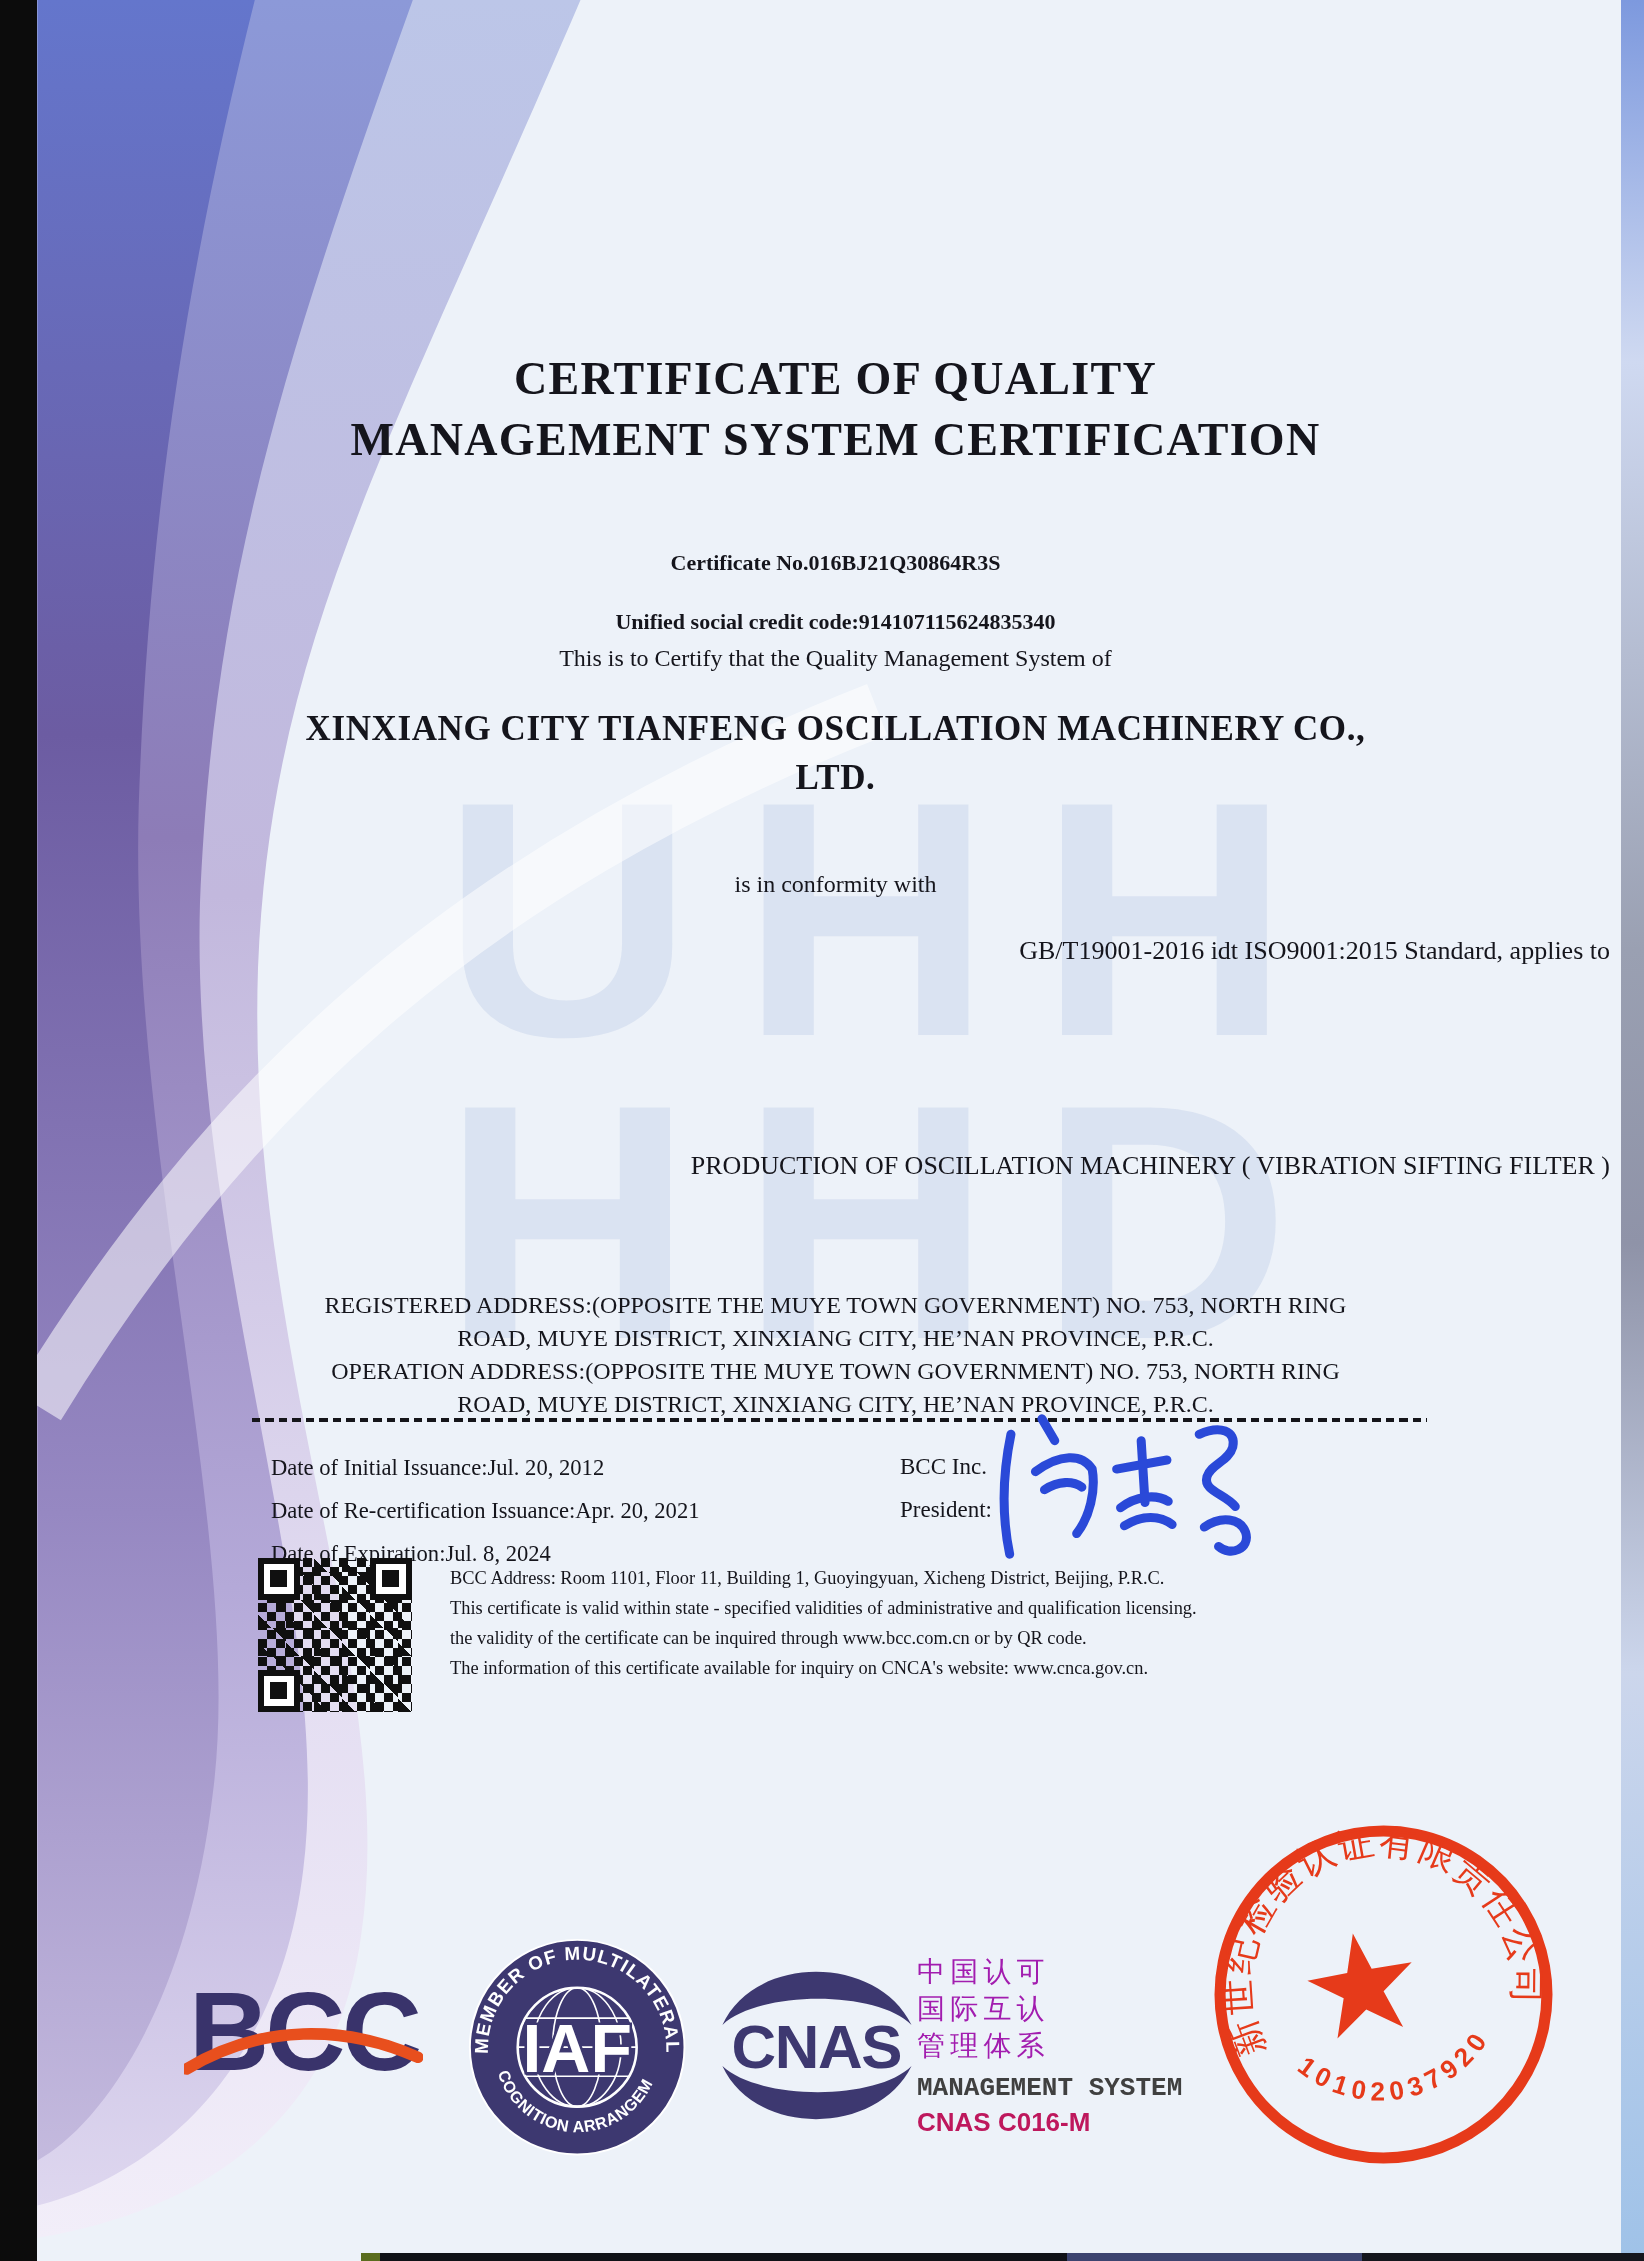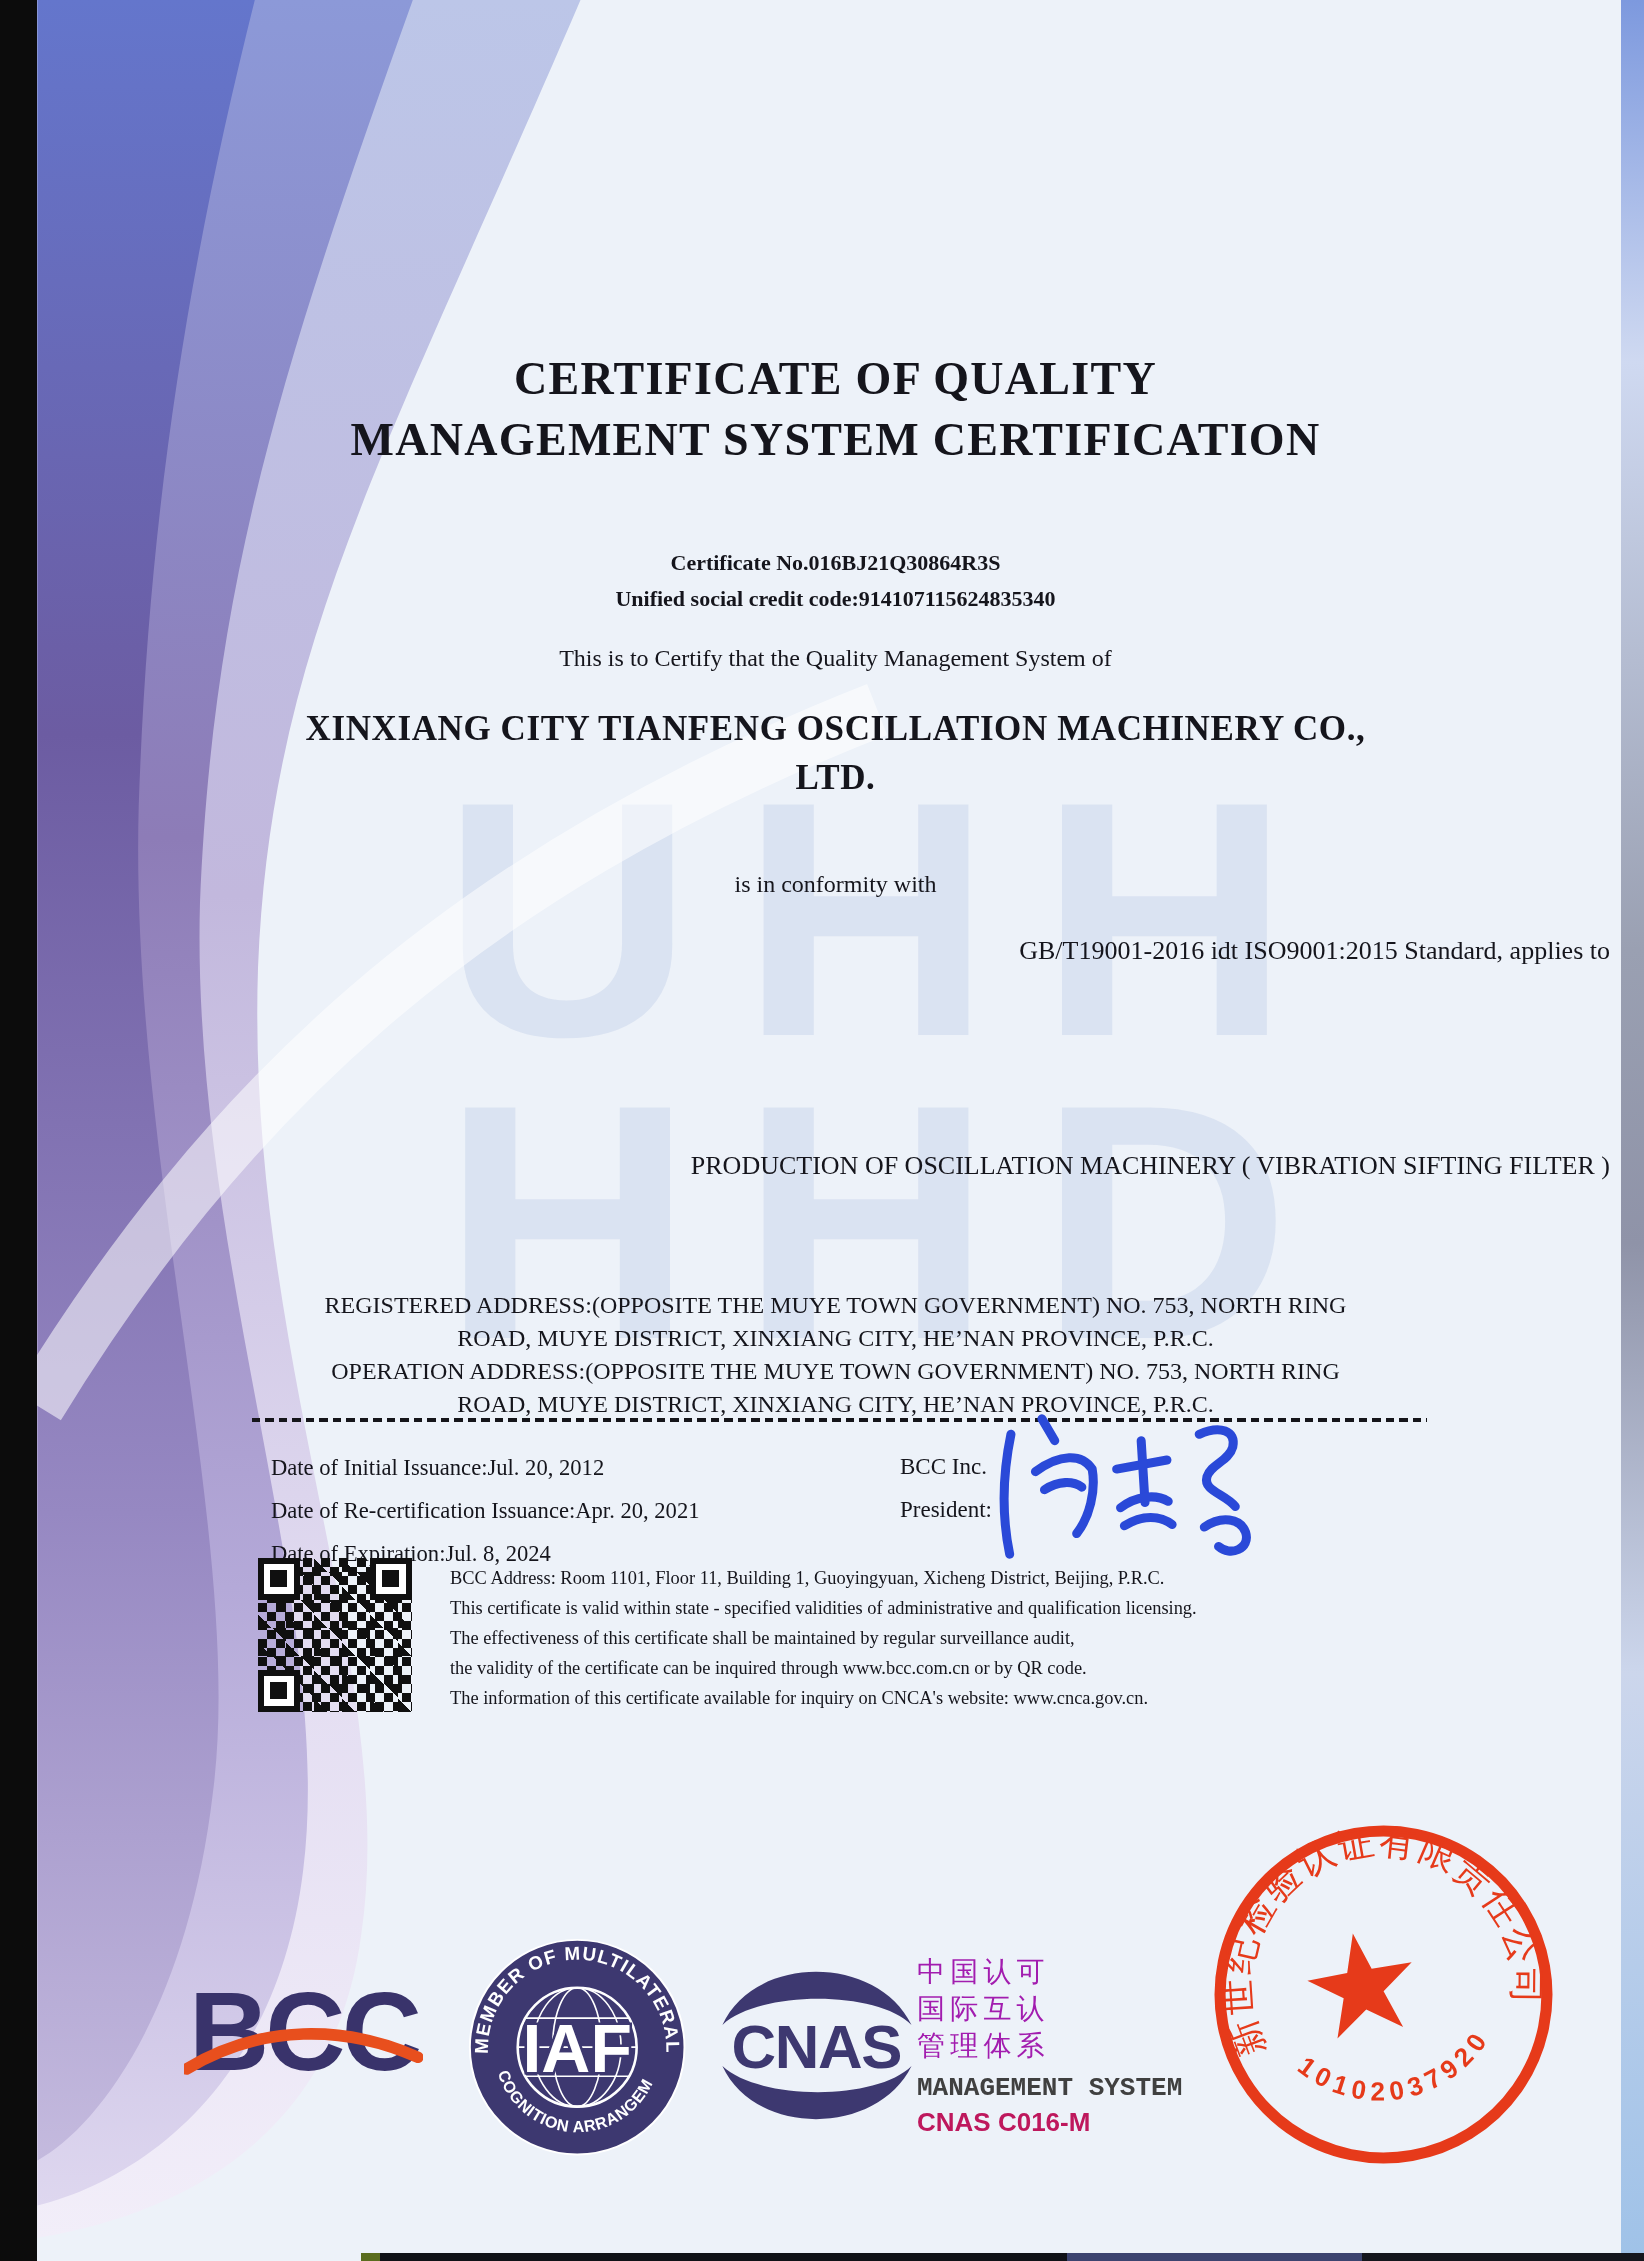--- a/index.html
+++ b/index.html
@@ -89,21 +89,21 @@
 
   <div class="edge-left"></div>
   <div class="edge-right"></div>
   <div class="edge-bottom"></div>
 
   <div class="cline title" style="top:348px;">
     <div>CERTIFICATE OF QUALITY</div>
     <div>MANAGEMENT SYSTEM CERTIFICATION</div>
   </div>
   <div class="cline b34" style="top:550px;">Certificate No.016BJ21Q30864R3S</div>
-  <div class="cline b34" style="top:586px;">Unified social credit code:914107115624835340</div>
+  <div class="cline b34" style="top:609px;">Unified social credit code:914107115624835340</div>
 
   <div class="cline r37" style="top:645px;">This is to Certify that the Quality Management System of</div>
   <div class="cline company" style="top:709px;">XINXIANG CITY TIANFENG OSCILLATION MACHINERY CO.,</div>
   <div class="cline company" style="top:758px;">LTD.</div>
 
   <div class="cline r37" style="top:871px;">is in conformity with</div>
   <div class="cline r40" style="top:936px;">GB/T19001-2016 idt ISO9001:2015 Standard, applies to</div>
 
   <div class="cline r40" style="top:1151px;">PRODUCTION OF OSCILLATION MACHINERY ( VIBRATION SIFTING FILTER )</div>
 
@@ -150,21 +150,20 @@
         <div></div>
       </div>
     <div class="finder" style="position:absolute;left:0;bottom:0;">
         <div></div>
       </div>
   </div>
 
   <div class="notes">
     <div>BCC Address: Room 1101, Floor 11, Building 1, Guoyingyuan, Xicheng District, Beijing, P.R.C.</div>
     <div>This certificate is valid within state - specified validities of administrative and qualification licensing.</div>
-    <div>The effectiveness of this certificate shall be maintained by regular surveillance audit,</div>
     <div>the validity of the certificate can be inquired through www.bcc.com.cn or by QR code.</div>
     <div>The information of this certificate available for inquiry on CNCA's website: www.cnca.gov.cn.</div>
   </div>
 
   <svg class="logo" style="left:184px;top:1972px;" width="239" height="126" viewBox="0 0 370 195">
     <text x="185" y="152" text-anchor="middle" font-family="Liberation Sans, sans-serif" font-weight="bold" font-size="172" letter-spacing="-6" fill="#39336b">BCC</text>
     <path d="M4,150 C120,80 250,82 362,132" fill="none" stroke="#e84f1d" stroke-width="18" stroke-linecap="round"></path>
   </svg>
 
   <svg class="logo" style="left:466px;top:1936px;" width="223" height="223" viewBox="0 0 345 345">

